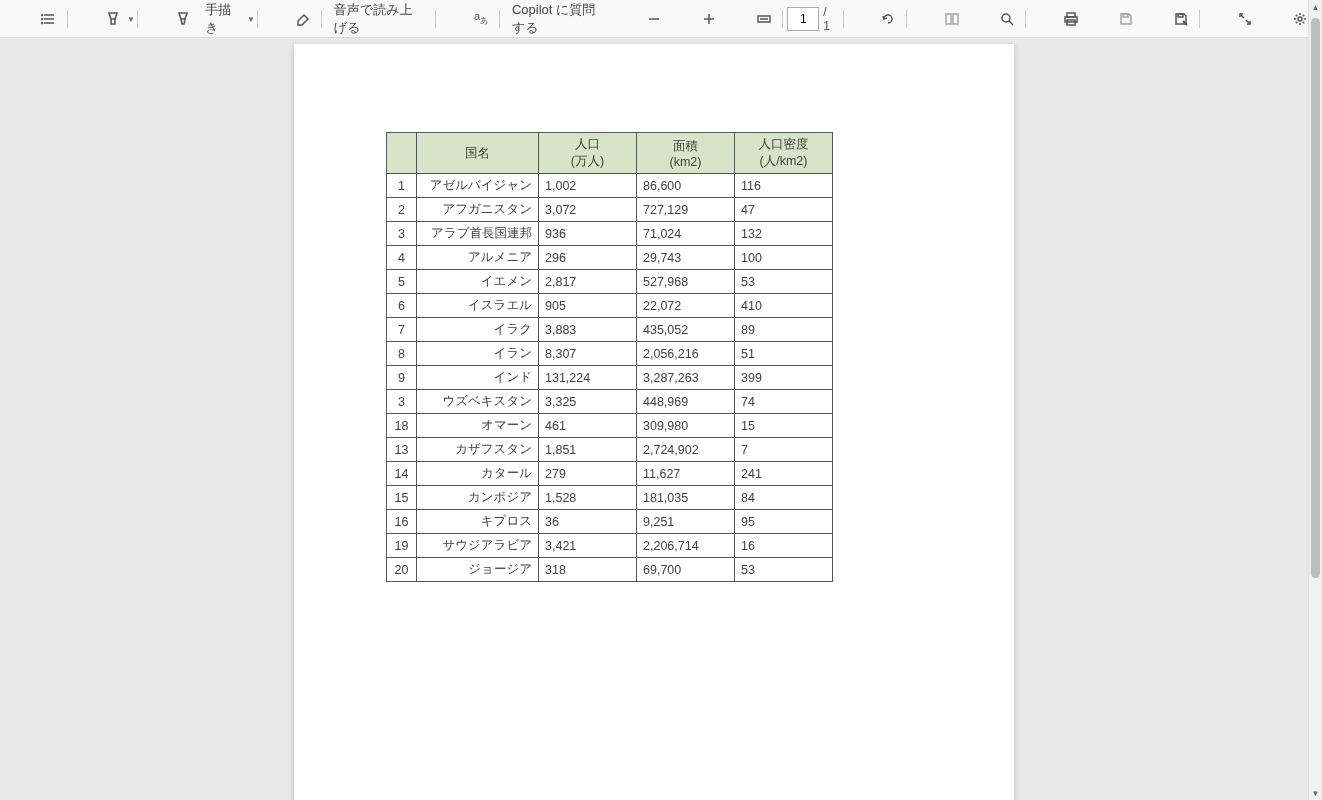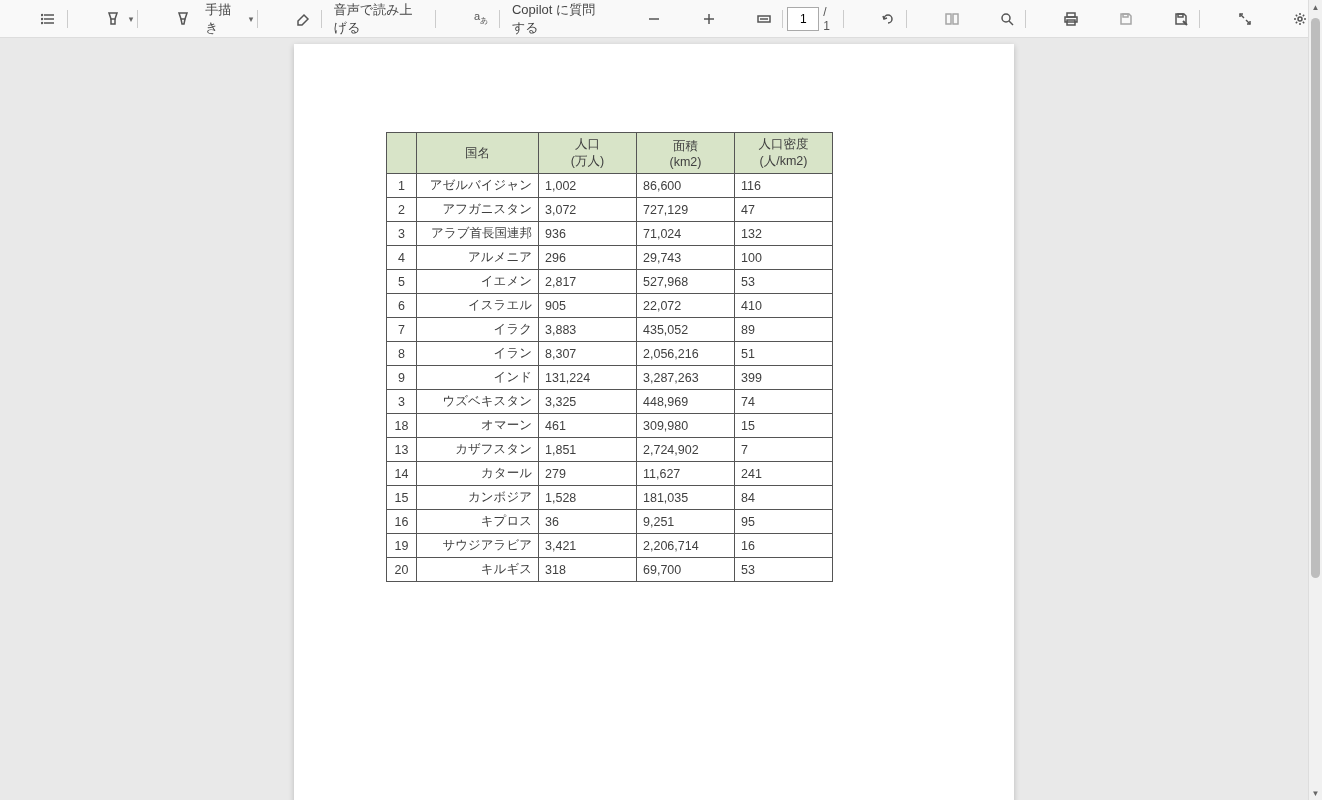--- a/index.html
+++ b/index.html
@@ -369,21 +369,21 @@
           </tr>
           <tr>
             <td class="idx">19</td>
             <td class="name">サウジアラビア</td>
             <td class="num">3,421</td>
             <td class="num">2,206,714</td>
             <td class="num">16</td>
           </tr>
           <tr>
             <td class="idx">20</td>
-            <td class="name">キルギス</td>
+            <td class="name">ジョージア</td>
             <td class="num">318</td>
             <td class="num">69,700</td>
             <td class="num">53</td>
           </tr>
         </tbody>
     </table>
   </div>
 </div>
 
 <div class="vscroll">

